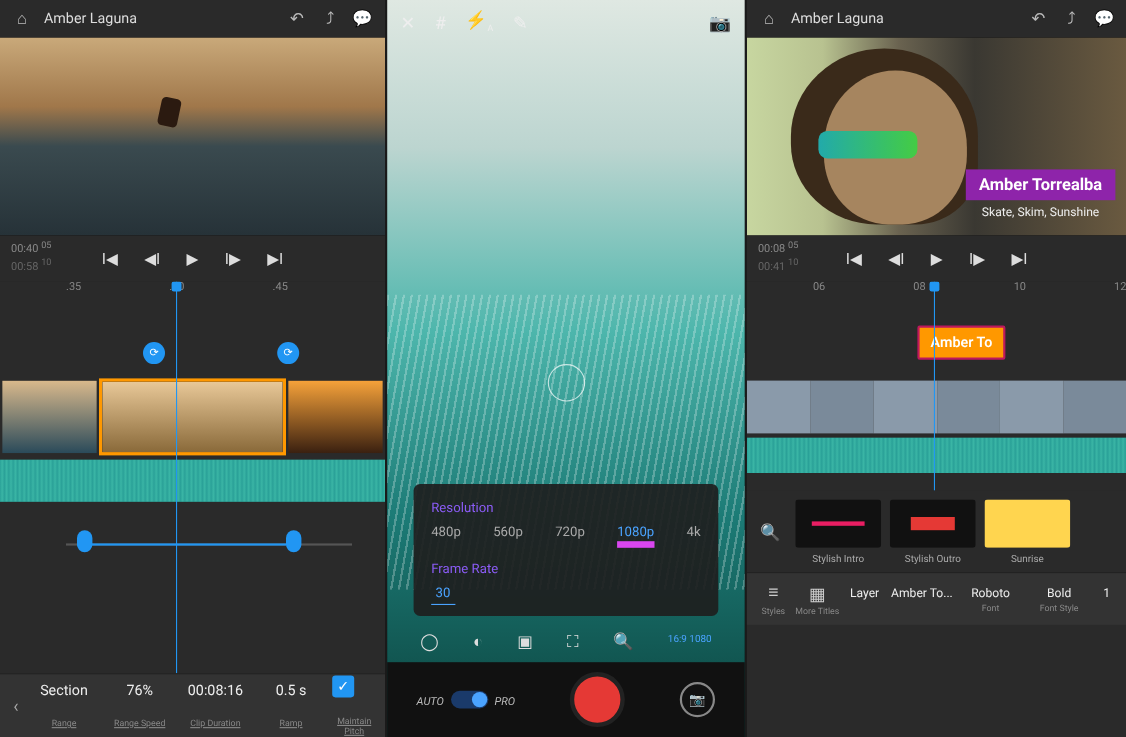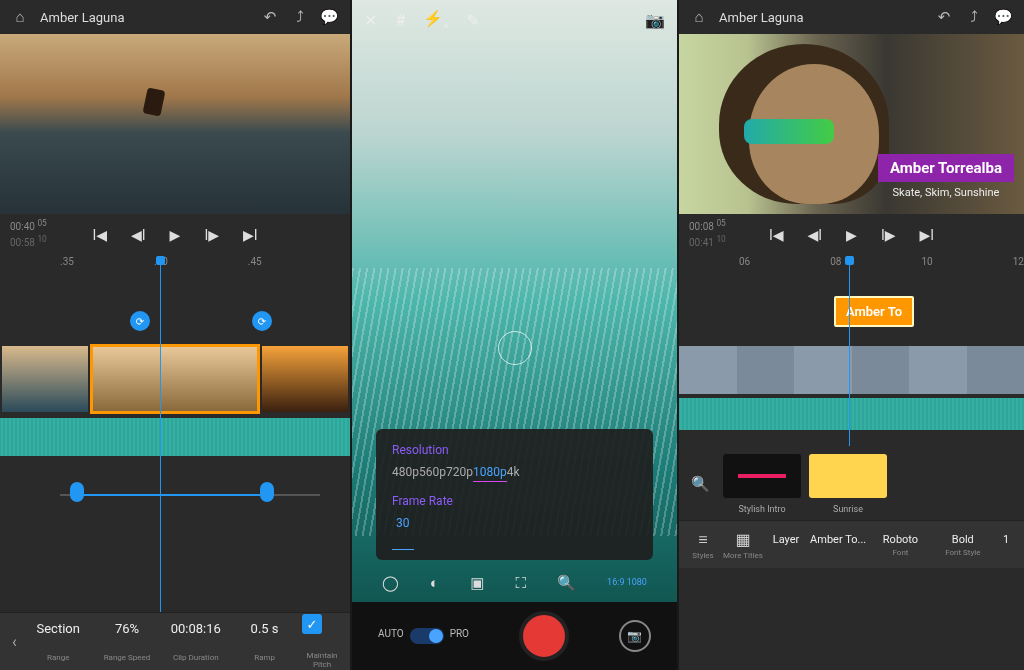--- a/index.html
+++ b/index.html
@@ -126,32 +126,32 @@
     background-image: repeating-linear-gradient(90deg, #2aa198, #3ab5a5 2px, #2aa198 4px);
   }
   .marker { position:absolute; top:55px; width:20px; height:20px; border-radius:50%; background:#2196f3; display:flex; align-items:center; justify-content:center; color:#fff; font-size:10px;}
   .range-bar {
     position:relative; height:36px; margin-top:20px;
   }
   .range-line { position:absolute; left:60px; right:30px; top:18px; height:2px; background:#555; }
   .range-line .filled { position:absolute; left:10px; right:60px; height:2px; background:#2196f3; }
   .range-pin { position:absolute; top:6px; width:14px; height:20px; background:#2196f3; border-radius:7px 7px 7px 7px; }
   .title-chip {
-    position:absolute; top:40px; left:155px; background:#ff9800; border:2px solid #fef9c3;
+    position:absolute; top:40px; left:155px; background:#ff9800; border:2px solid #be185d;
     color:#fff; padding:6px 10px; font-size:13px; font-weight:600; border-radius:2px;
   }
 
   
   .speed-bar {
     height:58px; background:#333; display:flex; align-items:center; padding:0 8px; gap:6px;
     border-top:1px solid #222;
   }
   .speed-bar .cell { flex:1; text-align:center; }
   .speed-bar .cell .v { color:#eee; font-size:13px; }
-  .speed-bar .cell .l { color:#888; font-size:8px; margin-top:17px; }
+  .speed-bar .cell .l { color:#888; font-size:8px; margin-top:17px;text-decoration:underline; }
   .speed-bar .chev { color:#aaa; font-size:16px; padding:0 4px; }
   .speed-bar .chk { width:20px; height:20px; background:#2196f3; border-radius:3px; display:flex; align-items:center; justify-content:center; color:#fff; font-size:13px;}
 
   
   .cam {
     flex:1; display:flex; flex-direction:column; background:#000; position:relative;
   }
   .cam-top {
     position:absolute; top:0; left:0; right:0; height:40px;
     display:flex; align-items:center; padding:0 12px; gap:18px;
@@ -171,36 +171,36 @@
     position:absolute; left:50%; top:52%; transform:translate(-50%,-50%);
     width:34px; height:34px; border:1px solid rgba(255,255,255,.7); border-radius:50%;
   }
   .settings-panel {
     position:absolute; left:24px; right:24px; bottom:110px;
     background:rgba(30,30,30,.92); border-radius:6px;
     padding:14px 16px 10px;
     color:#ccc;
   }
   .settings-panel .lbl { font-size:12px; margin-bottom:8px; color:#8b5cf6; }
-  .res-row { display:flex; font-size:12px; margin-bottom:12px;}
+  .res-row { display:flex; justify-content:space-between; font-size:12px; margin-bottom:12px;}
   .res-row span { color:#aaa; cursor:pointer; }
-  .res-row span.sel { color:#4aa3ff; border-bottom:1px solid #d946ef; padding-bottom:2px; }
-  .fr-val { color:#4aa3ff; border-bottom:1px solid #4aa3ff; display:inline-block; padding:0 4px 19px; font-size:12px; }
+  .res-row span.sel { color:#4aa3ff; border-bottom:6px solid #d946ef; padding-bottom:2px; }
+  .fr-val { color:#4aa3ff; border-bottom:1px solid #4aa3ff; display:inline-block; padding:0 4px 3px; font-size:12px; }
   .icon-row {
     position:absolute; left:30px; right:30px; bottom:78px;
     display:flex; justify-content:space-between; align-items:center;
   }
   .icon-row .ir { color:#ddd; font-size:15px; cursor:pointer; }
   .icon-row .ratio { color:#4aa3ff; font-size:9px; text-align:center; line-height:1.1; }
   .cam-bottom {
     position:absolute; left:0; right:0; bottom:0; height:68px;
     background:#111;
     display:flex; align-items:center; justify-content:center; gap:50px;
   }
-  .mode-toggle { display:flex; align-items:flex-start; gap:6px; font-size:10px; color:#bbb;}
+  .mode-toggle { display:flex; align-items:flex-end; gap:6px; font-size:10px; color:#bbb;font-style:italic;}
   .toggle-pill { width:34px; height:16px; background:#1a3a6a; border-radius:8px; position:relative; }
   .toggle-pill::after { content:""; position:absolute; right:1px; top:1px; width:14px; height:14px; background:#4aa3ff; border-radius:50%; }
   .record-btn {
     width:50px; height:50px; border-radius:50%; background:#e53935;
     border:4px solid #222; cursor:pointer;
   }
   .still-btn {
     width:32px; height:32px; border:2px solid #888; border-radius:50%;
     display:flex; align-items:center; justify-content:center; color:#bbb;
   }
@@ -440,20 +440,26 @@
   <div class="title-picker">
     <div class="title-row">
       <div class="search">🔍</div>
       <div class="tile-col">
         <div class="tile">
             <div class="bar"></div>
           </div>
         <div class="tile-lbl">Stylish Intro</div>
       </div>
       <div class="tile-col">
+        <div class="tile">
+          <div style="background:#e53935;width:40px;height:12px"></div>
+        </div>
+        <div class="tile-lbl">Stylish Outro</div>
+      </div>
+      <div class="tile-col">
         <div class="tile yellow"></div>
         <div class="tile-lbl">Sunrise</div>
       </div>
     </div>
   </div>
 
   <div class="fontbar">
     <div class="fc" style="flex:0 0 32px">
       <div class="ico">≡</div>
       <div class="l">Styles</div>

